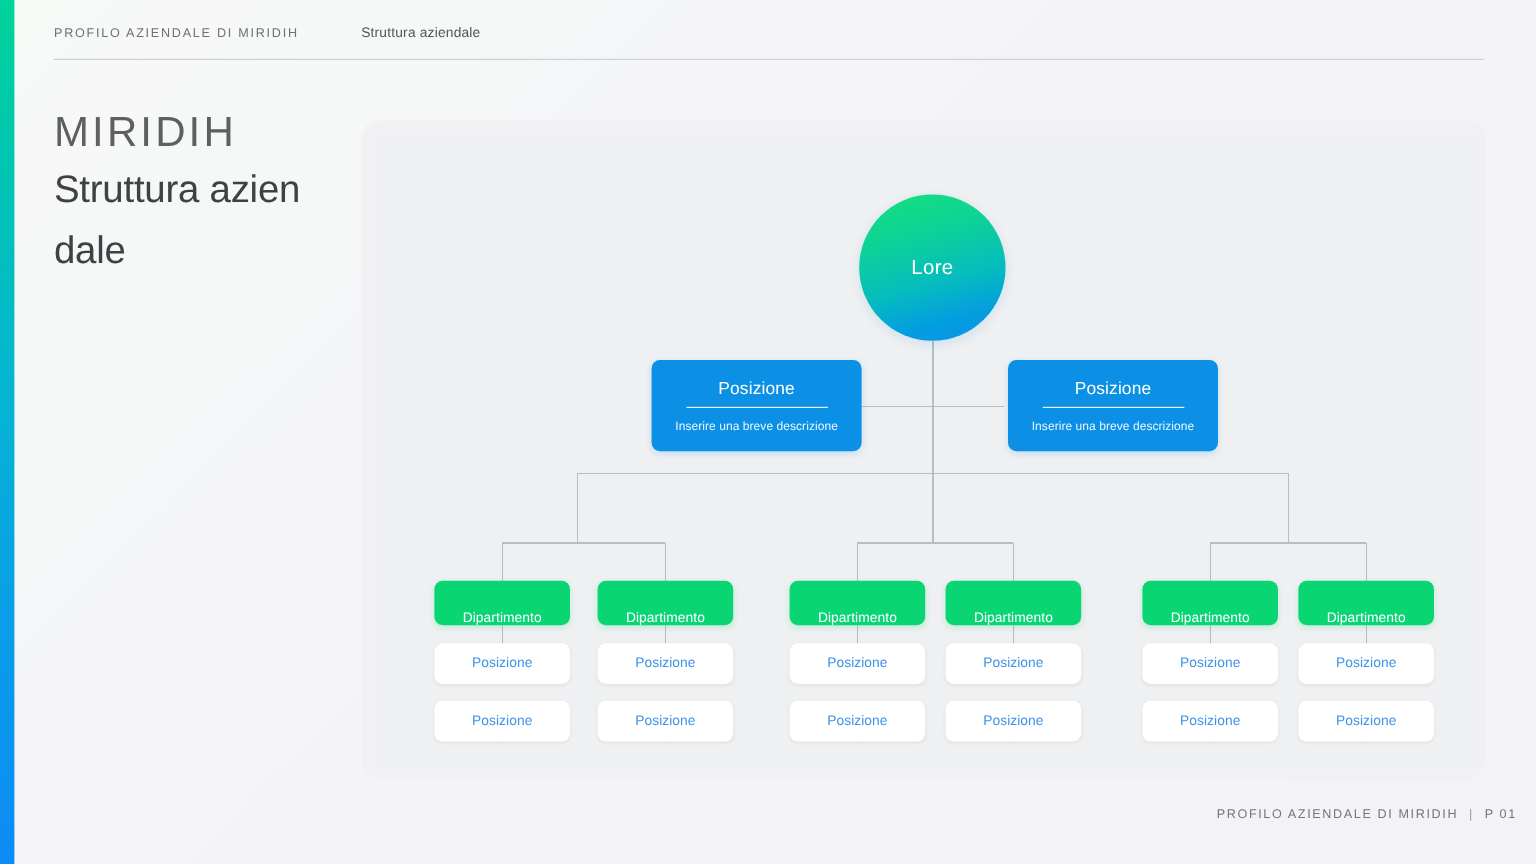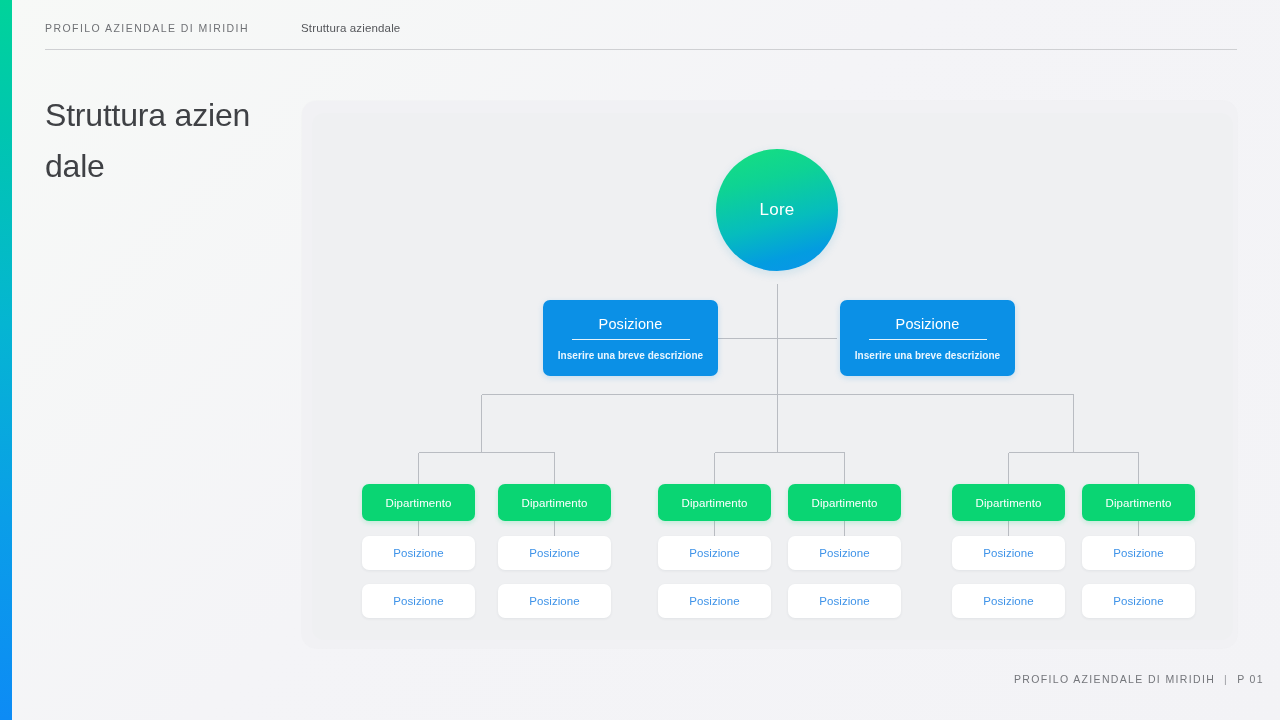--- a/index.html
+++ b/index.html
@@ -131,21 +131,21 @@
     top: 0;
     width: 935px;
     height: 547px;
     pointer-events: none;
   }
 
   
   .node-root {
     position: absolute;
     left: 404px;
-    top: 36px;
+    top: 49px;
     width: 122px;
     height: 122px;
     border-radius: 50%;
     background: linear-gradient(165deg, #17e07e 0%, #0ed394 28%, #06bdbd 58%, #039ce0 82%, #0b94ea 100%);
     display: flex;
     align-items: center;
     justify-content: center;
     box-shadow: 0 3px 10px rgba(10,140,200,0.14);
   }
   .node-root-label {
@@ -180,32 +180,32 @@
   .node-exec-divider {
     width: 118px;
     height: 1px;
     background: rgba(255,255,255,0.88);
     margin-bottom: 10px;
   }
   .node-exec-desc {
     color: #eaf6ff;
     font-size: 10px;
     letter-spacing: 0.05px;
-    font-weight: 700;
+    font-weight: 400;
   }
 
   
   .node-dept {
     position: absolute;
     width: 113px;
     height: 37px;
     background: #0ad573;
     border-radius: 7px;
     display: flex;
-    align-items: center;
+    align-items: flex-end;
     justify-content: center;
     box-shadow: 0 2px 5px rgba(10,213,115,0.2);
   }
   .node-dept-label {
     color: #ffffff;
     font-size: 11.5px;
     font-weight: 400;
     letter-spacing: 0.05px;
   }
 
@@ -250,20 +250,21 @@
 
   <div class="edge-bar"></div>
 
   <div class="header">
     <div class="header-eyebrow">PROFILO AZIENDALE DI MIRIDIH</div>
     <div class="header-section">Struttura aziendale</div>
     <div class="header-rule"></div>
   </div>
 
   <div class="title-block">
+    <div class="title-brand">MIRIDIH</div>
     <div class="title-main">Struttura aziendale</div>
   </div>
 
   <div class="panel-outer">
     <div class="panel-inner">
 
       <div class="chart">
 
         <svg class="connectors" viewBox="0 0 935 547" width="935" height="547">
           <g stroke="#b9bcc2" stroke-width="1" fill="none" shape-rendering="crispEdges">

